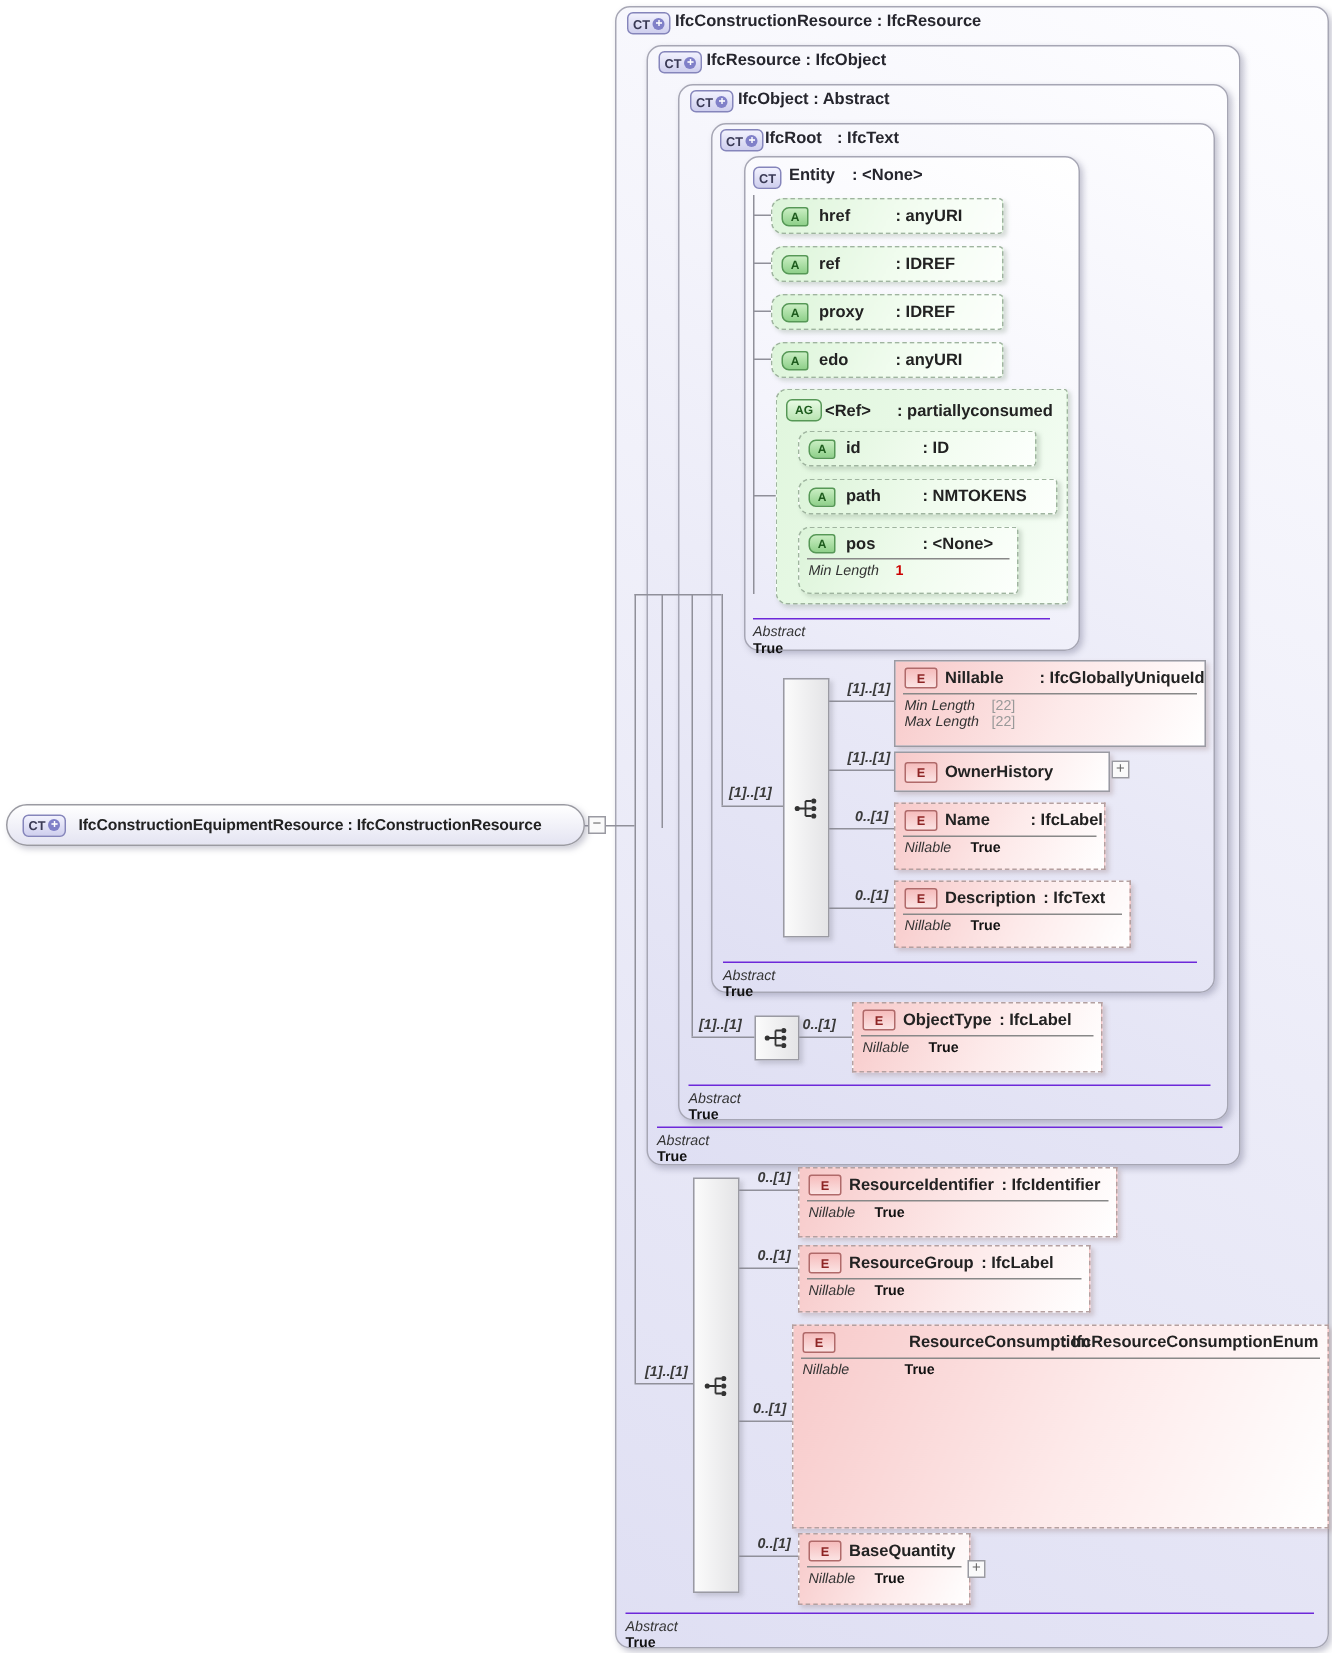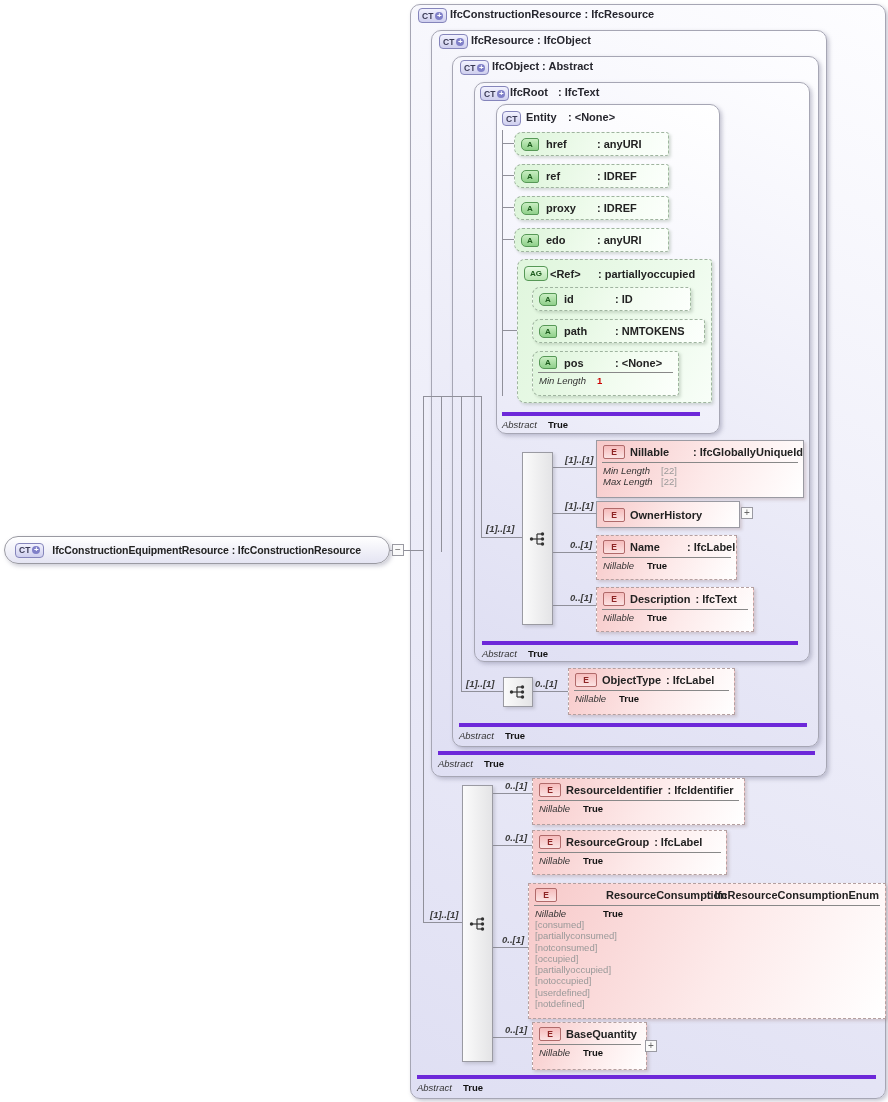--- a/index.html
+++ b/index.html
@@ -63,21 +63,21 @@
 
   .facets{margin:1px 5px 3px;border-top:1px solid #888;padding:2px 1px 0;font-size:9.5px;line-height:11px;}
   .frow{display:flex;}
   .fl{font-style:italic;color:#333;min-width:44px;flex:none;}
   .fl.w58{min-width:58px;} .fl.w68{min-width:68px;}
   .fv{color:#999;}
   .fv.bold{color:#111;font-weight:bold;}
   .fv.red{color:#cc0000;font-weight:bold;}
   .enum-stack div{color:#999;line-height:11.3px;}
 
-  .abs-row{position:absolute;border-top:4px solid #6d28d9;padding-top:3px;display:flex;font-size:9.5px;}
+  .abs-row{position:absolute;border-top:1px solid #6d28d9;padding-top:3px;display:flex;font-size:9.5px;flex-direction:column;}
   .abs-row .fl{min-width:46px;}
   .abs-row .fv{font-weight:bold;color:#111;}
 
   .seqbar{position:absolute;border:1px solid #9a9aa2;
           background:linear-gradient(90deg,#fbfbfb,#e4e4e6);
           box-shadow:2px 2px 3px rgba(130,130,140,.3);
           display:flex;align-items:center;justify-content:center;}
   .seqglyph{width:18px;height:16px;}
   .seqglyph line{stroke:#333;stroke-width:1.2;}
   .seqglyph circle{fill:#333;}
@@ -251,21 +251,21 @@
   <div class="attr" style="left:514px;top:228px;width:141px;height:22px;">
       <span class="a-icon">A</span>
       <span class="nm">edo</span>
       <span class="tp">: anyURI</span>
     </div>
 
   <div class="agbox" style="left:517px;top:259px;width:193px;height:142px;">
     <div class="ag-hd">
         <span class="ag-icon">AG</span>
         <span class="nm">&lt;Ref&gt;</span>
-        <span class="tp">: partiallyoccupied</span>
+        <span class="tp">: partiallyconsumed</span>
       </div>
   </div>
   <div class="attr" style="left:532px;top:287px;width:145px;height:22px;">
       <span class="a-icon">A</span>
       <span class="nm">id</span>
       <span class="tp">: ID</span>
     </div>
   <div class="attr" style="left:532px;top:319px;width:159px;height:22px;">
       <span class="a-icon">A</span>
       <span class="nm">path</span>
@@ -382,30 +382,20 @@
         <span class="e-icon">E</span>
         <span class="nm" style="min-width:0;margin-left:44px;">ResourceConsumption</span>
         <span class="tp">: IfcResourceConsumptionEnum</span>
       </div>
     <div class="facets">
       <div class="frow">
           <span class="fl w68">Nillable</span>
           <span class="fv bold">True</span>
         </div>
       <div class="frow">
-        <div class="enum-stack">
-          <div>[consumed]</div>
-          <div>[partiallyconsumed]</div>
-          <div>[notconsumed]</div>
-          <div>[occupied]</div>
-          <div>[partiallyoccupied]</div>
-          <div>[notoccupied]</div>
-          <div>[userdefined]</div>
-          <div>[notdefined]</div>
-        </div>
       </div>
     </div>
   </div>
   <div class="el dashed" style="left:532px;top:1022px;width:113px;height:46px;">
     <div class="hd">
         <span class="e-icon">E</span>
         <span class="nm" style="min-width:0;">BaseQuantity</span>
         <span class="tp"></span>
       </div>
     <div class="facets">

